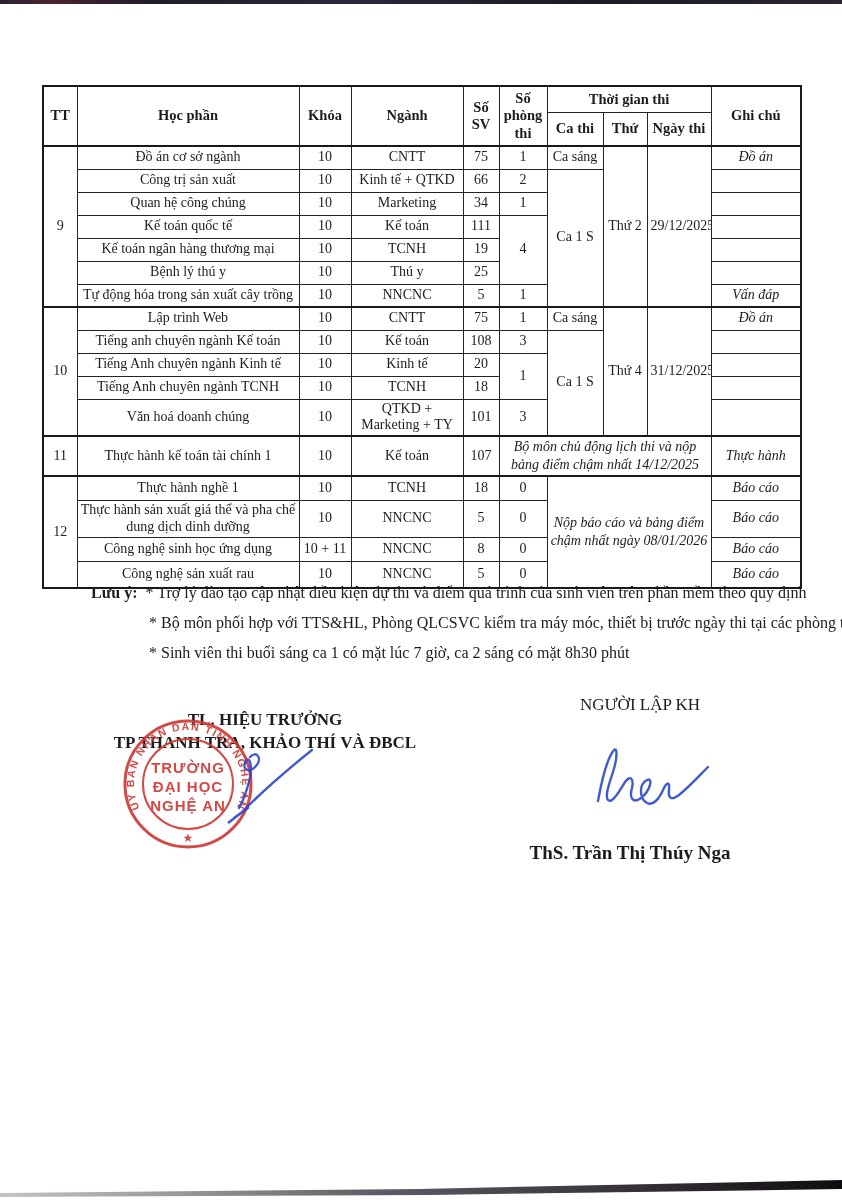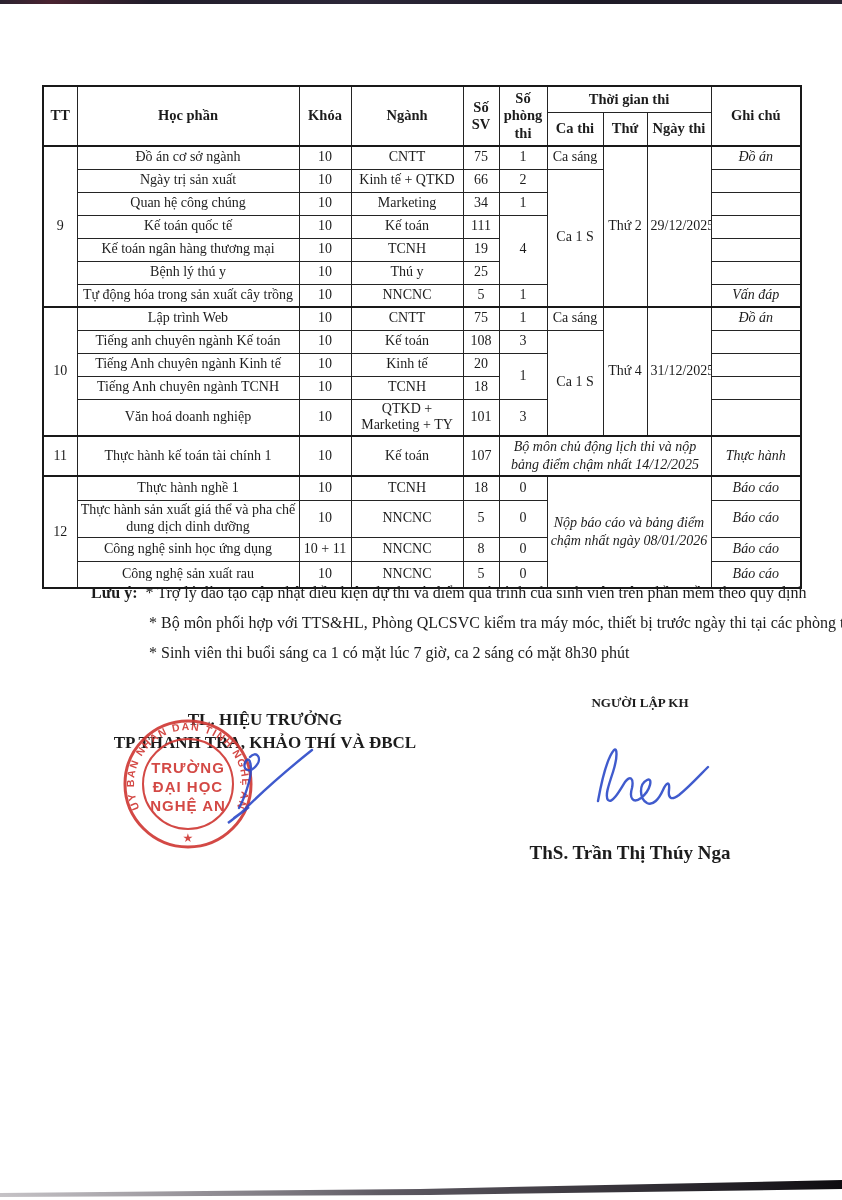--- a/index.html
+++ b/index.html
@@ -35,21 +35,21 @@
   .r26{height:26px}.r34{height:34px}.r23{height:23px}.r33{height:33px}.r24{height:24px}.r27{height:27px}
   
   .notes{position:absolute;left:76px;top:584px;width:760px;font-size:16px;white-space:nowrap;margin-left:15px;}
   .notes .line{margin-top:12px;margin-left:58px;}
   .notes .line.first{margin-top:0;margin-left:0;}
   .notes b{font-weight:bold;}
   
   .sig-left-title{position:absolute;left:105px;top:688px;width:320px;text-align:center;
     font-weight:bold;font-size:17px;line-height:1.35;margin-top:21px;}
   .sig-right-title{position:absolute;left:535px;top:695px;width:210px;text-align:center;
-    font-weight:bold;font-size:13px;}
+    font-weight:normal;font-size:17px;}
   .sig-left-name{position:absolute;left:105px;top:842px;width:320px;text-align:center;
     font-weight:bold;font-size:19px;}
   .sig-right-name{position:absolute;left:510px;top:842px;width:240px;text-align:center;
     font-weight:bold;font-size:19px;}
   .stamp-svg{position:absolute;left:110px;top:716px;opacity:.92;}
   .ink-svg{position:absolute;left:0;top:0;pointer-events:none;}
   .stamp-center{font-family:"Liberation Sans","DejaVu Sans",sans-serif;font-weight:bold;letter-spacing:1px;}
   .stamp-ring{font-family:"Liberation Sans","DejaVu Sans",sans-serif;font-weight:bold;letter-spacing:1.5px;}
 </style>
 </head>
@@ -97,21 +97,21 @@
         <td>10</td>
         <td>CNTT</td>
         <td>75</td>
         <td>1</td>
         <td>Ca sáng</td>
         <td rowspan="7">Thứ 2</td>
         <td rowspan="7">29/12/2025</td>
         <td class="ghichu">Đồ án</td>
       </tr>
       <tr class="r23">
-        <td class="hp">Ngày trị sản xuất</td>
+        <td class="hp">Công trị sản xuất</td>
         <td>10</td>
         <td>Kinh tế + QTKD</td>
         <td>66</td>
         <td>2</td>
         <td rowspan="6">Ca 1 S</td>
         <td class="ghichu"></td>
       </tr>
       <tr class="r23">
         <td class="hp">Quan hệ công chúng</td>
         <td>10</td>
@@ -181,21 +181,21 @@
         <td class="ghichu"></td>
       </tr>
       <tr class="r23">
         <td class="hp">Tiếng Anh chuyên ngành TCNH</td>
         <td>10</td>
         <td>TCNH</td>
         <td>18</td>
         <td class="ghichu"></td>
       </tr>
       <tr class="r34">
-        <td class="hp">Văn hoá doanh nghiệp</td>
+        <td class="hp">Văn hoá doanh chúng</td>
         <td>10</td>
         <td>QTKD + Marketing + TY</td>
         <td>101</td>
         <td>3</td>
         <td class="ghichu"></td>
       </tr>
 
       <tr class="r33 group-start">
         <td>11</td>
         <td class="hp">Thực hành kế toán tài chính 1</td>

